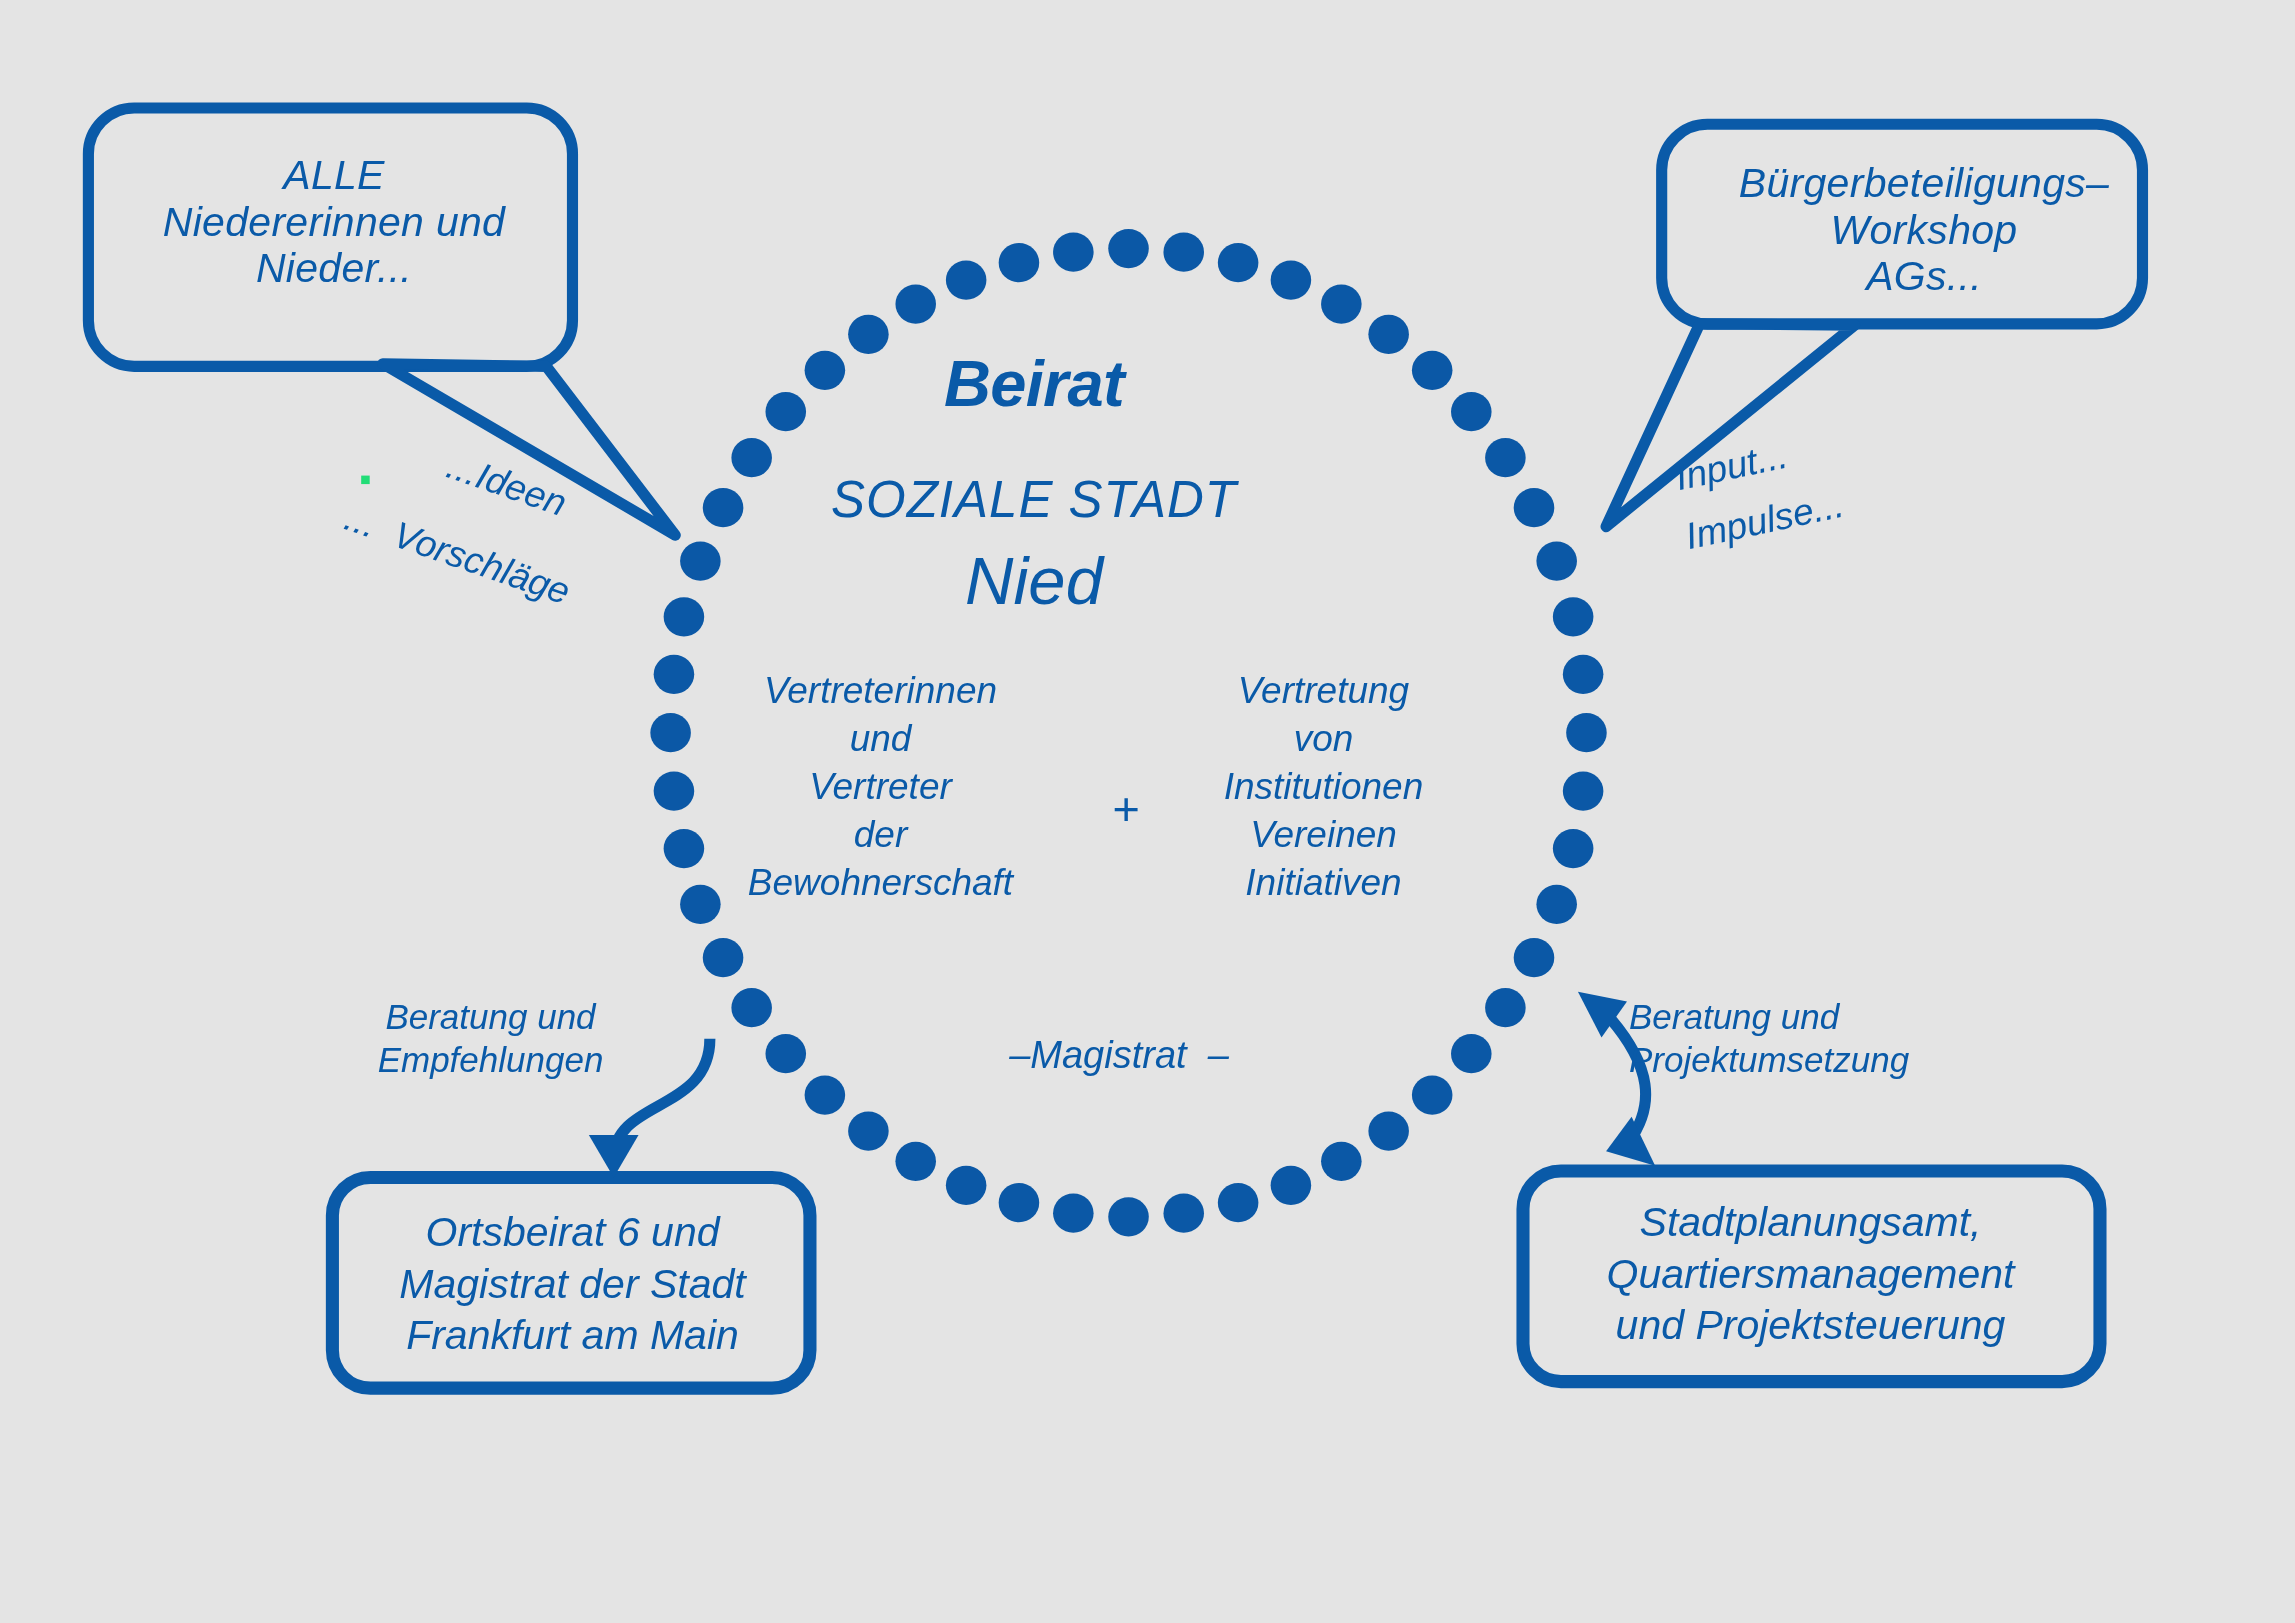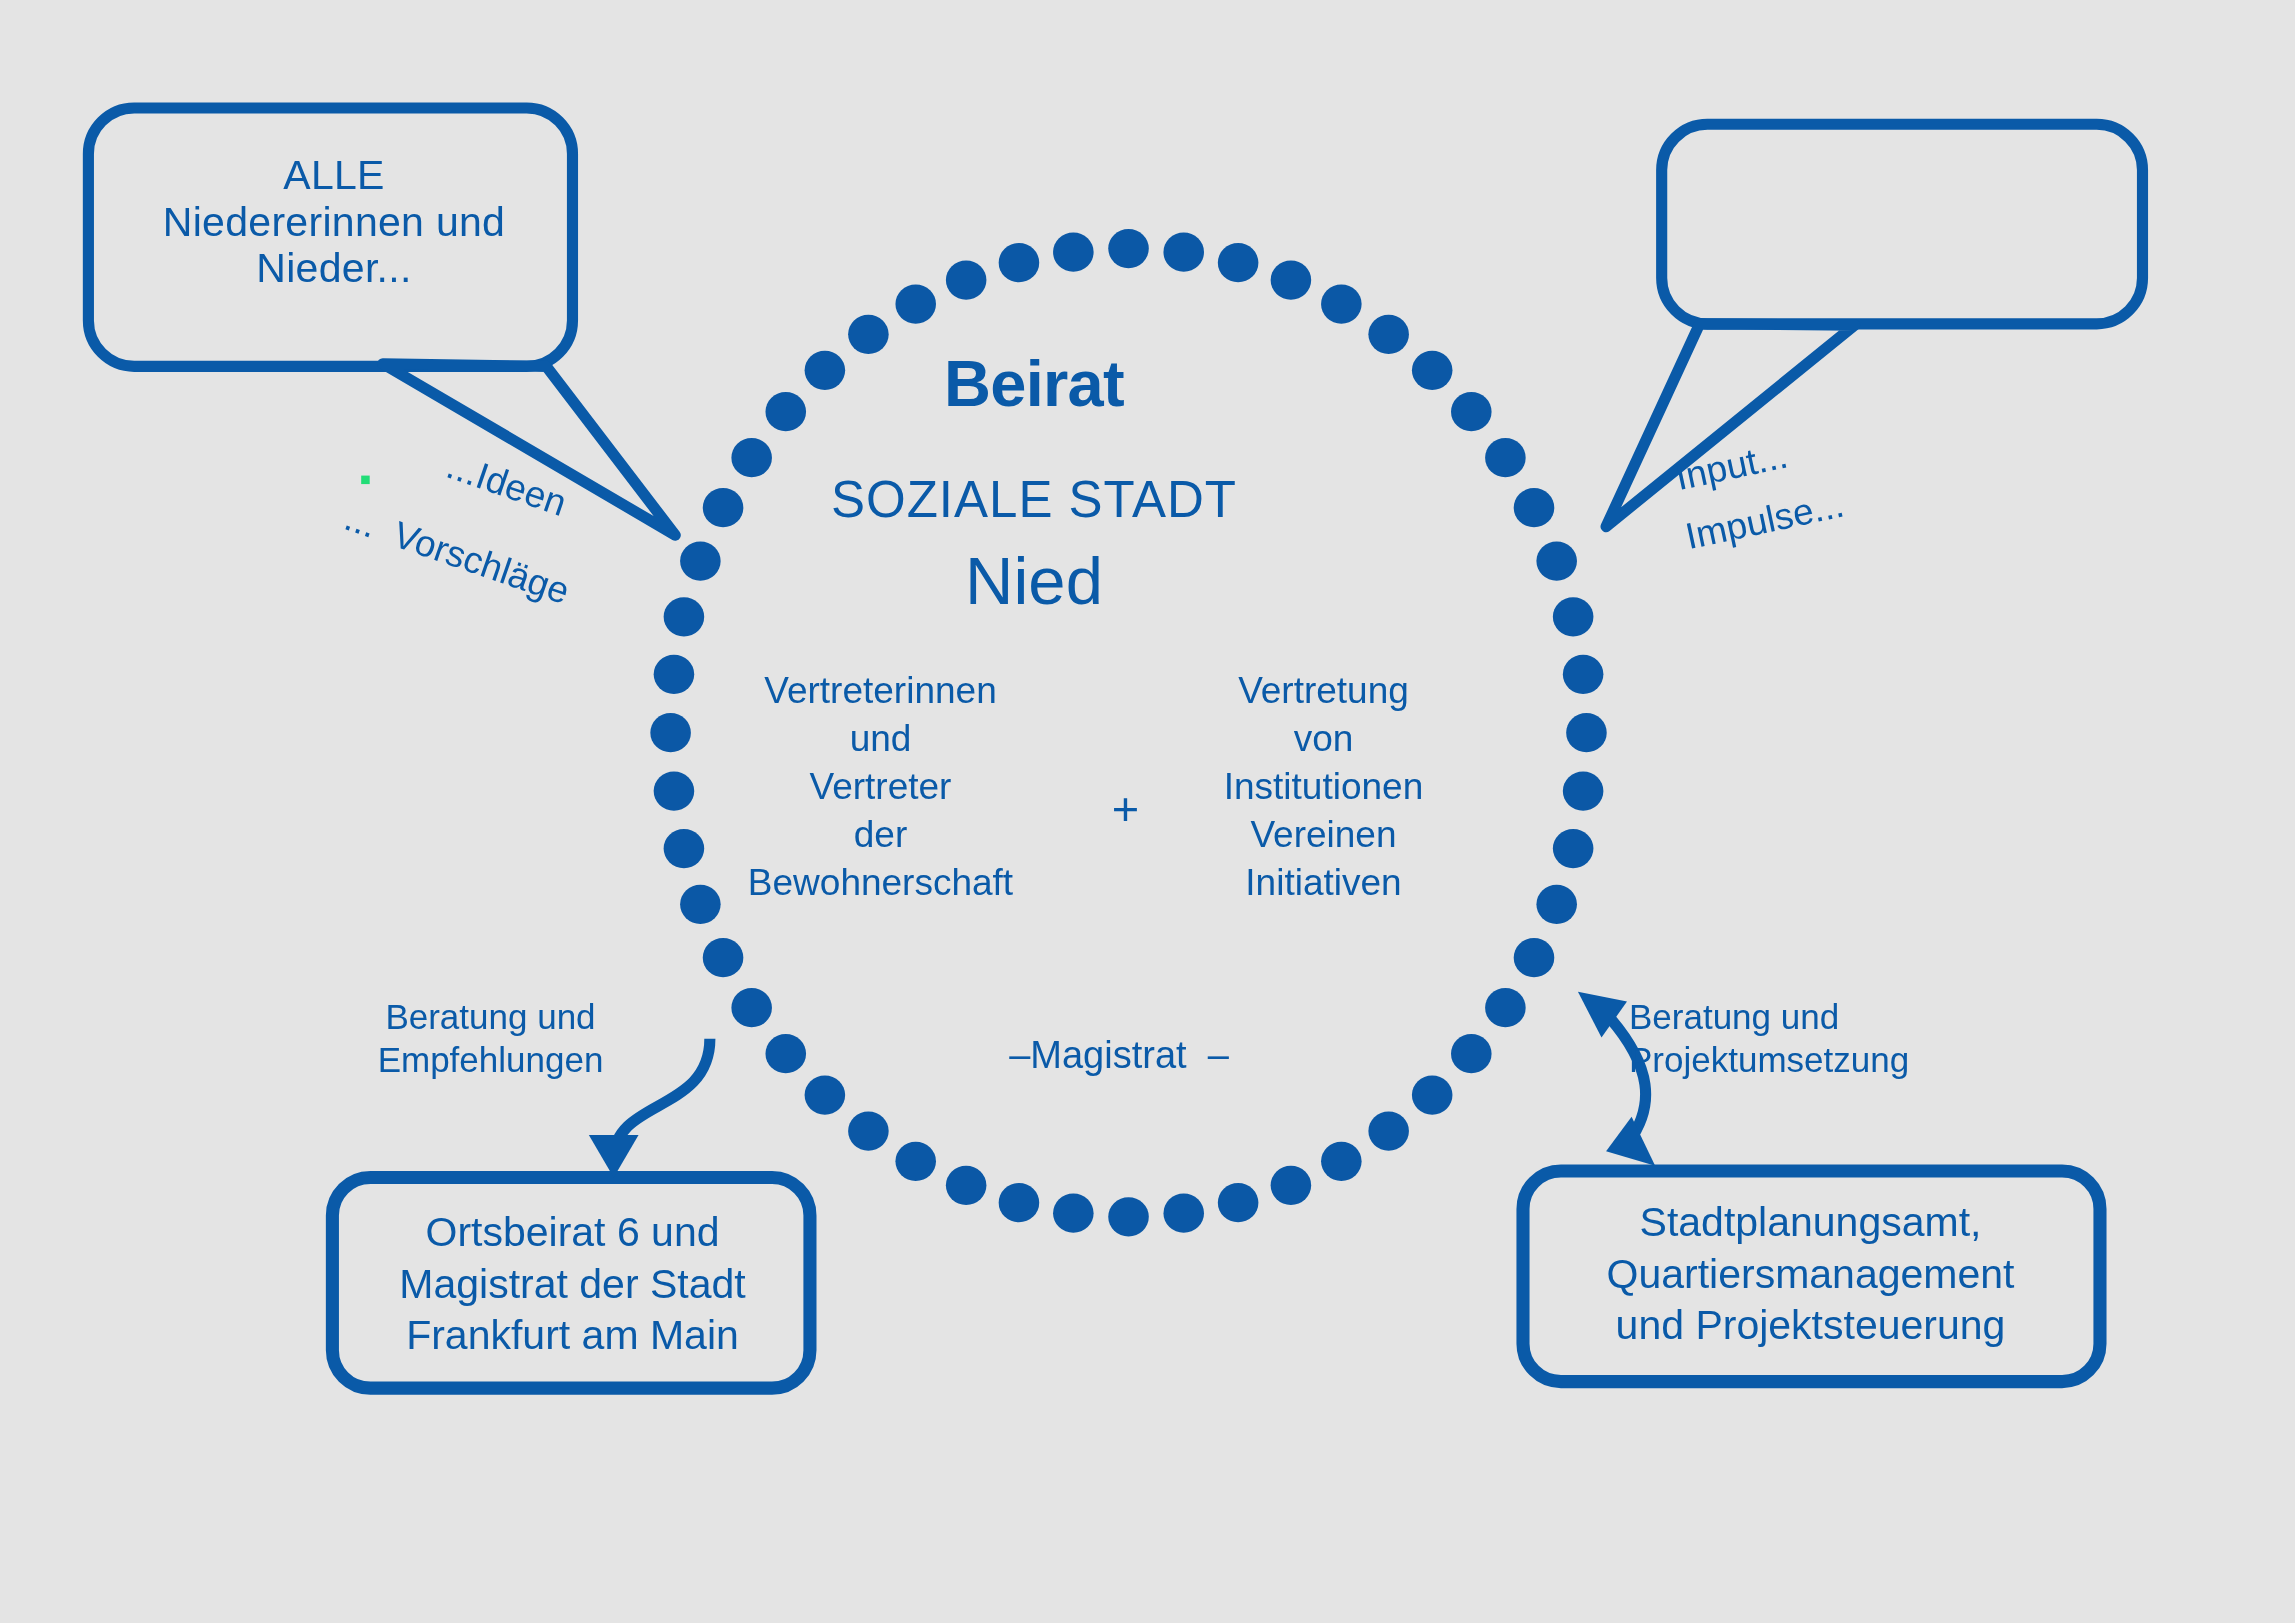--- a/index.html
+++ b/index.html
@@ -7,20 +7,21 @@
     padding: 0;
     background: #ffffff;
   }
   #canvas {
     position: relative;
     width: 2295px;
     height: 1623px;
     background: #e4e4e4;
     overflow: hidden;
     font-family: "Liberation Sans", sans-serif;
+    font-style: italic;
   }
   #canvas svg.layer {
     position: absolute;
     left: 0;
     top: 0;
     width: 2295px;
     height: 1623px;
     overflow: visible;
   }
   .txt {
@@ -200,20 +201,23 @@
       <path d="M 2530 1782 L 2455 1760 L 2494 1707 Z" fill="#0a5aa8"></path>
     </g>
 
     <rect x="552" y="727" width="13" height="13" fill="#22dd77"></rect>
   </svg>
 
   <div class="txt bubble-text" id="bubble-left-text">ALLE
 Niedererinnen und
 Nieder...</div>
 
+  <div class="txt bubble-text" id="bubble-right-text">Bürgerbeteiligungs–
+Workshop
+AGs...</div>
 
   <div class="txt angled" id="ann-ideen">...Ideen</div>
   <div class="txt angled" id="ann-vorschlaege">...  Vorschläge</div>
 
   <div class="txt angled" id="ann-input">Input...</div>
   <div class="txt angled" id="ann-impulse">Impulse...</div>
 
   <div class="txt" id="title-beirat">Beirat</div>
   <div class="txt" id="title-soziale">SOZIALE STADT</div>
   <div class="txt" id="title-nied">Nied</div>

